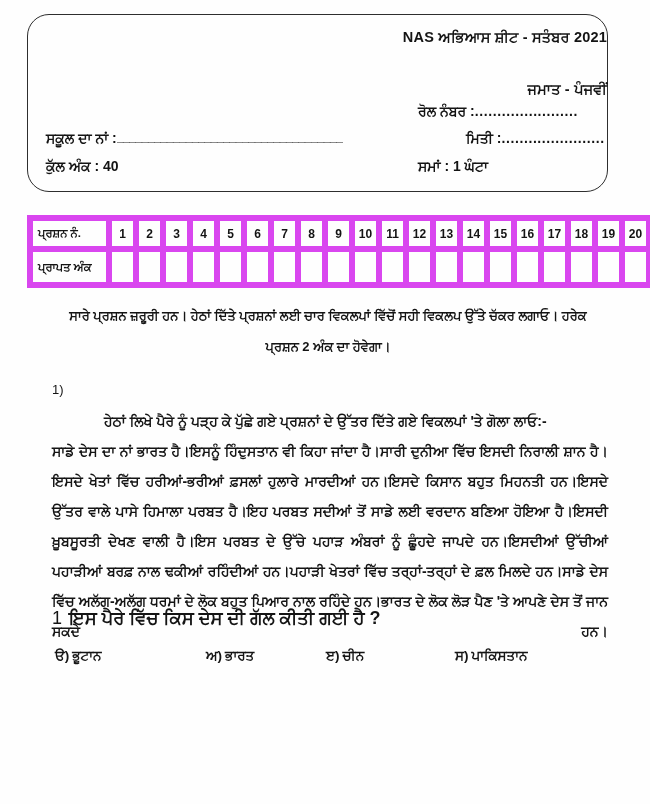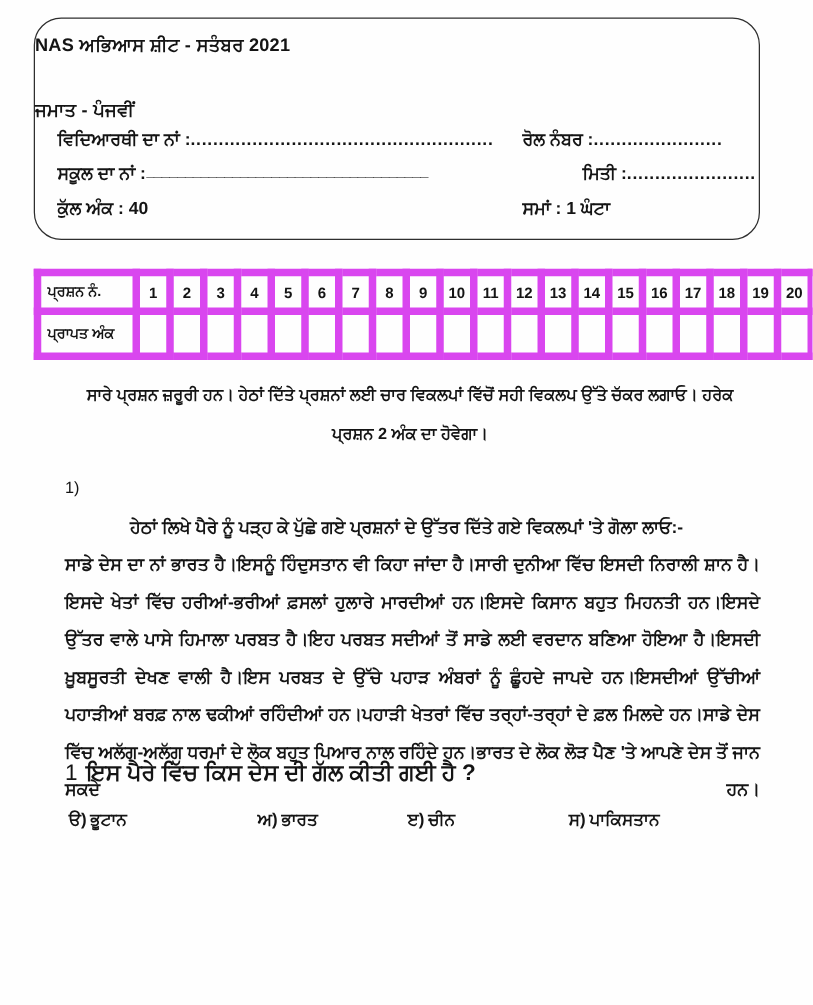--- a/index.html
+++ b/index.html
@@ -31,21 +31,21 @@
     height: 178px;
     border: 1.6px solid #2e2e2e;
     border-radius: 22px;
     box-sizing: border-box;
   }
 
   .hdr-title {
     position: absolute;
     left: 0;
     right: 0;
-    text-align: left;
+    text-align: right;
     font-weight: bold;
     font-size: 14.5px;
     letter-spacing: 0.2px;
   }
   .hdr-title.t1 { top: 14px; }
   .hdr-title.t2 { top: 40px; }
   .hdr-title.t3 { top: 66px; }
 
   .field-row {
     position: absolute;
@@ -188,24 +188,20 @@
 </head>
 <body>
 
 <div class="page">
 
   <div class="header-box">
 
     <div class="hdr-title t1">NAS ਅਭਿਆਸ ਸ਼ੀਟ - ਸਤੰਬਰ 2021</div>
     <div class="hdr-title t3">ਜਮਾਤ - ਪੰਜਵੀਂ</div>
 
-    <div class="field-row f-name">
-      <span class="lbl">ਵਿਦਿਆਰਥੀ ਦਾ ਨਾਂ :</span>
-      <span class="fill">......................................................</span>
-    </div>
 
     <div class="field-row f-school">
       <span class="lbl">ਸਕੂਲ ਦਾ ਨਾਂ :</span>
       <span class="fill dense">____________________________________</span>
     </div>
 
     <div class="field-row f-marks">
       <span class="lbl">ਕੁੱਲ ਅੰਕ : 40</span>
     </div>
 

